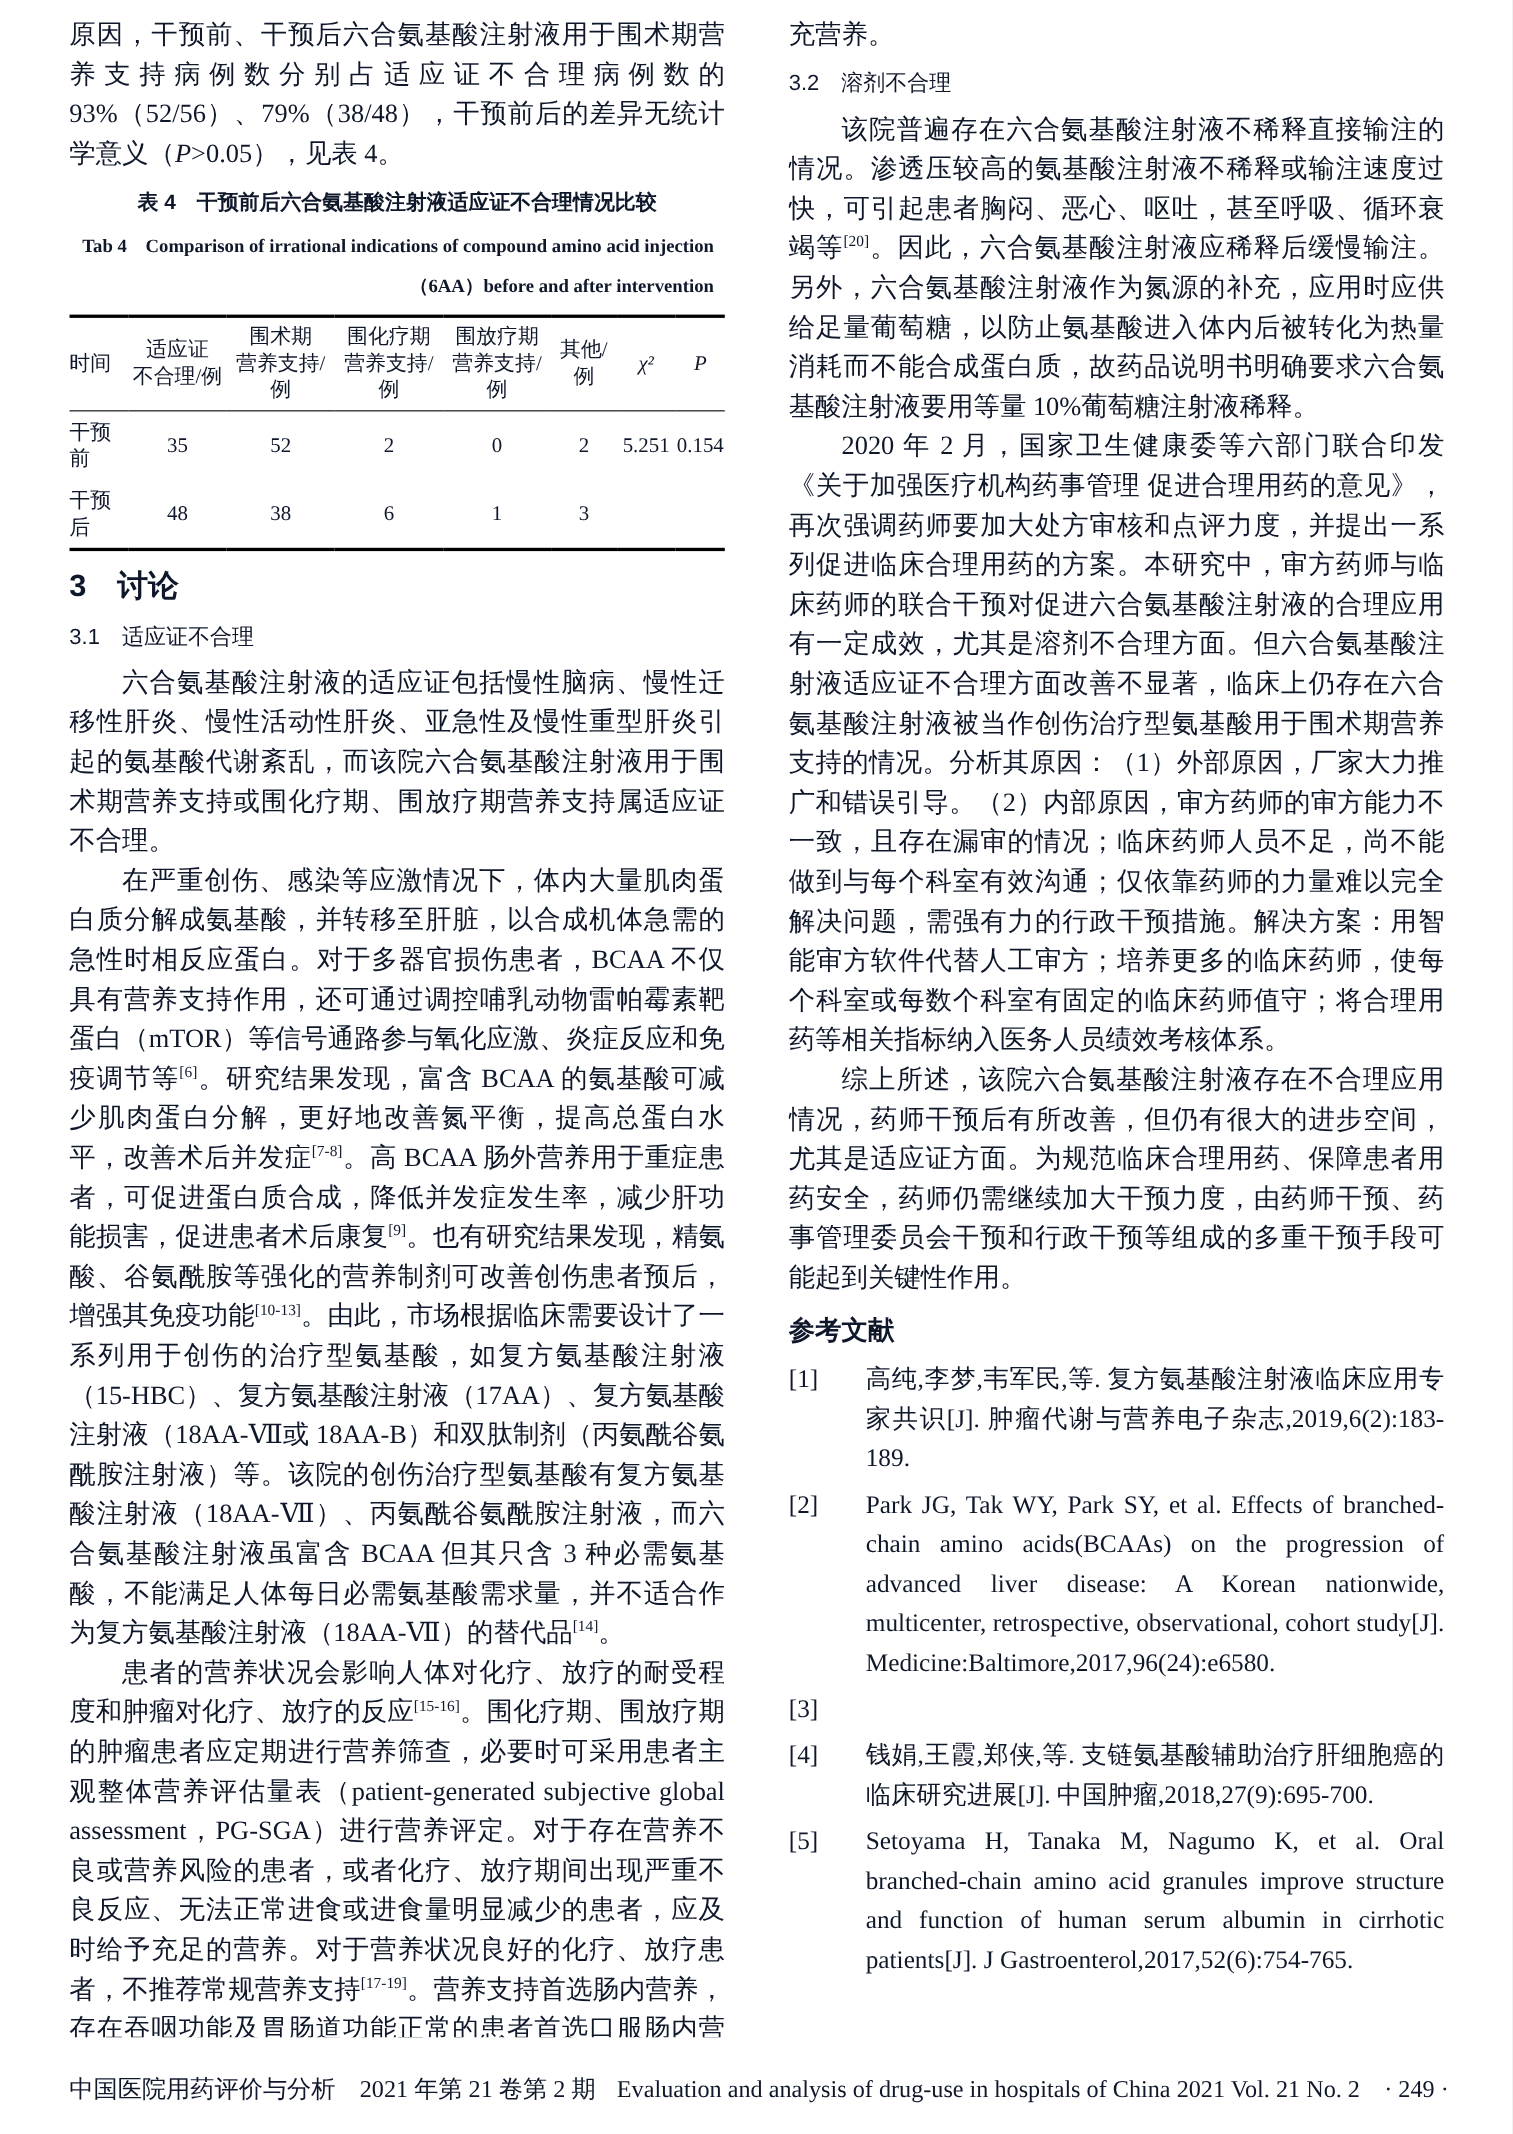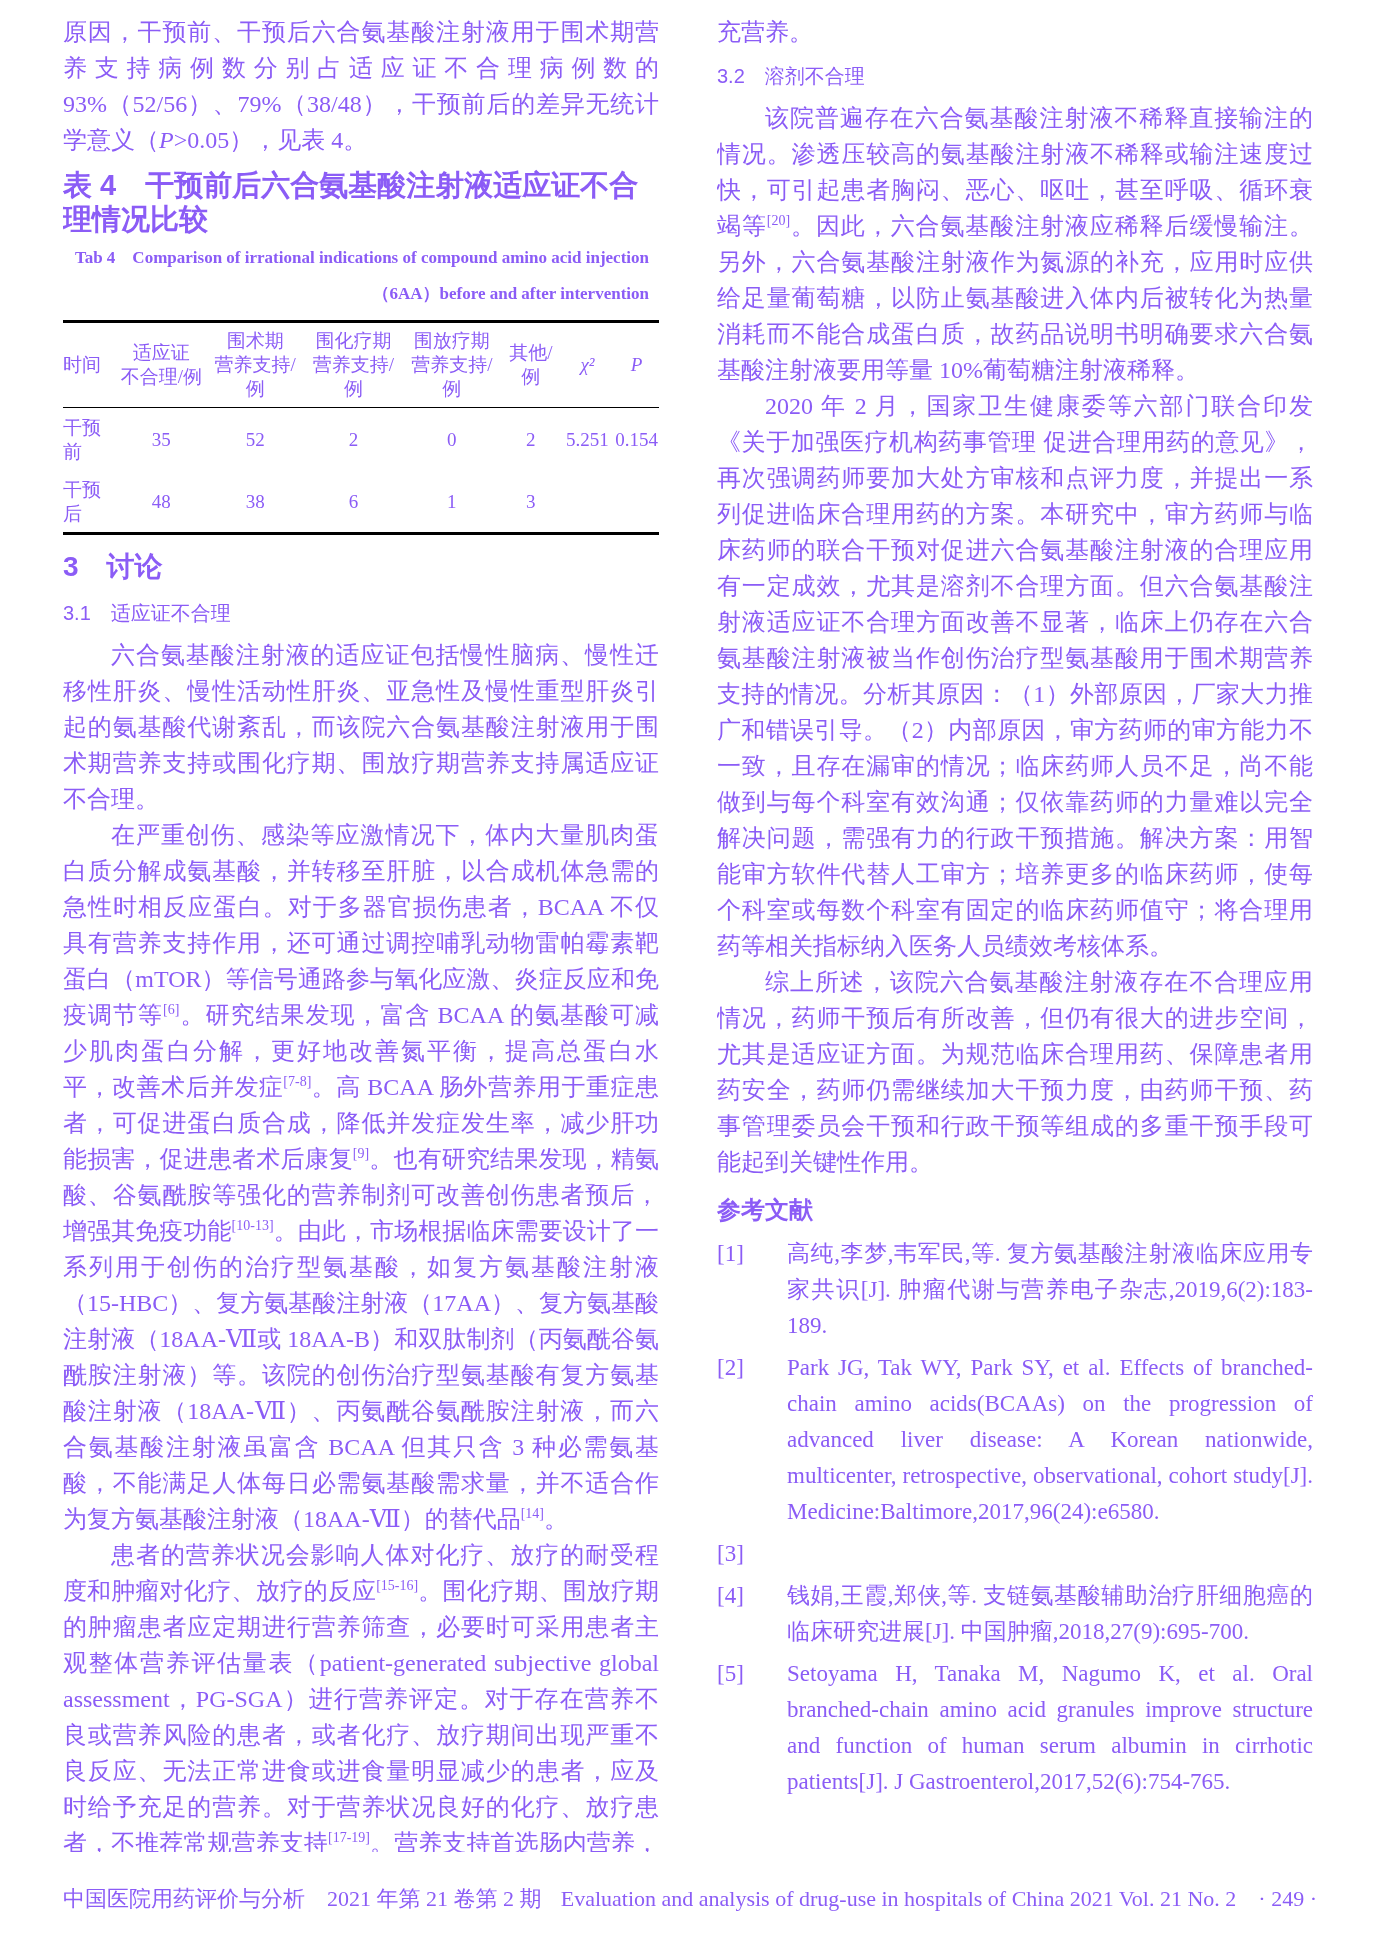--- a/index.html
+++ b/index.html
@@ -1,21 +1,21 @@
 <!DOCTYPE html>
 <html><head>
 <meta charset="utf-8">
 <style>
   html,body { margin:0; padding:0; background:#e8e8e8; }
   .page {
     position:relative;
     width:1375px; height:1940px;
     margin:0 auto;
     background:#ffffff;
-    color:#8b5cf6;
+    color:#0f172a;
     font-family:"Liberation Serif","DejaVu Serif",serif;
     overflow:hidden;
   }
   .cols {
     display:flex;
     gap:58px;
     padding:14px 62px 0 63px;
   }
   .col {
     width:596px;
@@ -39,22 +39,22 @@
   .h2 {
     font-family:"Liberation Sans","DejaVu Sans",sans-serif;
     font-weight:normal;
     font-size:20px;
     margin:8px 0 6px 0;
     text-indent:0;
   }
   .tbl-title-cn {
     font-family:"Liberation Sans","DejaVu Sans",sans-serif;
     font-weight:bold;
-    font-size:29px;
-    text-align:left;
+    font-size:19px;
+    text-align:center;
     margin:10px 0 4px 0;
     line-height:34px;
   }
   .tbl-title-en {
     font-weight:bold;
     font-size:17px;
     text-align:right;
     line-height:36px;
     margin:0 10px 8px 10px;
   }

